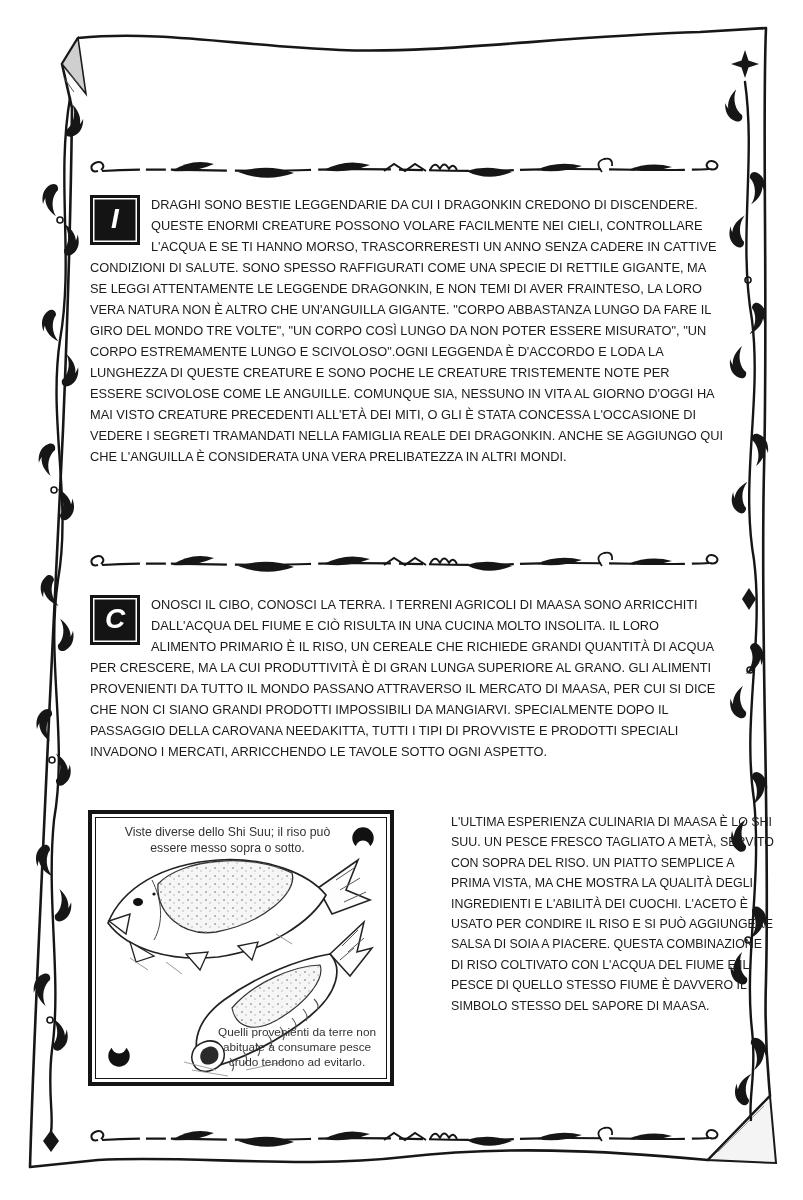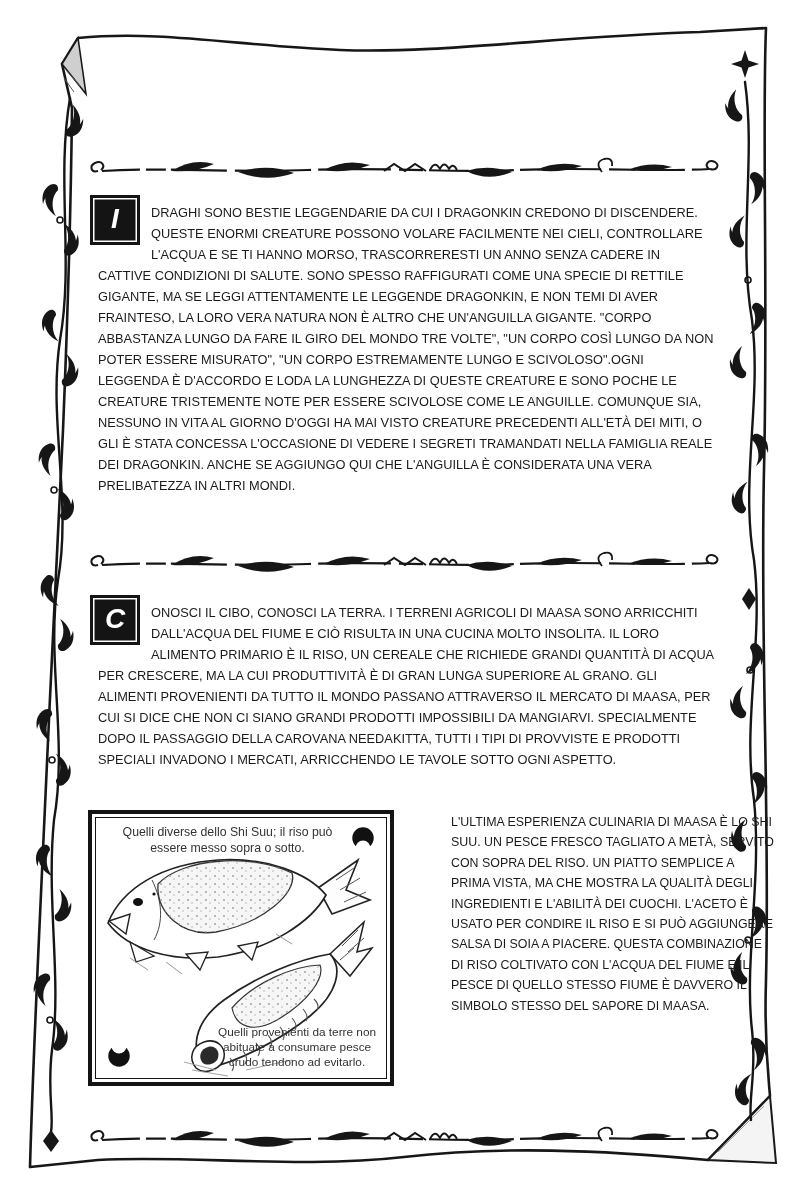--- a/index.html
+++ b/index.html
@@ -1,20 +1,20 @@
 <!DOCTYPE html>
 <html><head>
 <meta charset="utf-8">
 <style>
   html,body{margin:0;padding:0;background:#ffffff;}
   .page{position:relative;width:803px;height:1200px;background:#ffffff;overflow:hidden;
         font-family:"Liberation Sans",sans-serif;color:#1b1b1b;}
   .frame{position:absolute;left:0;top:0;width:803px;height:1200px;}
   .para{position:absolute;font-size:12.8px;line-height:21px;letter-spacing:0px;color:#1b1b1b;}
-  .para p{margin:8px;}
+  .para p{margin:0;}
   .p1{left:90px;top:194px;width:634px;}
   .p2{left:90px;top:594px;width:634px;}
   .dropcap{float:left;width:44px;height:44px;background:#141414;border:3px solid #141414;
            box-shadow:inset 0 0 0 1.5px #fdfdfd;margin:1px 11px 1px 0;
            display:flex;align-items:center;justify-content:center;}
   .dropcap span{color:#ffffff;font-style:italic;font-weight:bold;font-size:28px;line-height:1;
                 transform:translateY(-1px);}
   .col{position:absolute;left:404px;top:812px;width:324px;font-size:12.4px;line-height:20.4px;color:#1b1b1b;margin-left:47px;}
   .illus{position:absolute;left:88px;top:810px;width:306px;height:276px;border:4px solid #141414;
          box-sizing:border-box;background:#fff;padding:3px;}
@@ -169,21 +169,21 @@
           <path d="M112,250 C92,234 98,204 128,182 C162,157 204,141 234,136 C247,150 242,175 214,198 C186,221 142,244 112,250 Z" fill="#ffffff" stroke="#222" stroke-width="1.7"></path>
           <path d="M100,250 C92,240 96,228 108,224 C120,220 130,228 128,240 C126,250 110,258 100,250 Z" fill="#fff" stroke="#222" stroke-width="1.5"></path>
           <path d="M106,244 C102,238 105,231 112,229 C119,227 124,233 122,240 C120,246 110,249 106,244 Z" fill="#2a2a2a"></path>
           <path d="M136,190 C158,164 198,148 224,147 C229,160 212,184 181,202 C158,215 140,210 136,190 Z" fill="#f6f6f6" stroke="#333" stroke-width="1.2"></path>
           <path d="M136,190 C158,164 198,148 224,147 C229,160 212,184 181,202 C158,215 140,210 136,190 Z" fill="url(#ricedots)" stroke="none"></path>
           <path d="M134,240 q6,7 2,13 M147,233 q6,7 2,13 M160,225 q6,7 2,13 M172,217 q6,7 2,13 M184,209 q6,7 3,13 M196,200 q6,7 3,12 M207,191 q6,7 3,12 M218,181 q6,6 3,11" fill="none" stroke="#555" stroke-width="1.1"></path>
           <path d="M96,252 L132,258 M88,244 L120,252 M150,252 L196,242" stroke="#999" stroke-width="0.9"></path>
         </g>
       </svg>
 
-      <div class="cap cap-top">Quelli diverse dello Shi Suu; il riso può essere messo sopra o sotto.</div>
+      <div class="cap cap-top">Viste diverse dello Shi Suu; il riso può essere messo sopra o sotto.</div>
 
       <svg class="moon moon-tr" viewBox="0 0 30 30" aria-hidden="true">
         <circle cx="15" cy="14" r="11.5" fill="#111"></circle>
         <ellipse cx="15" cy="25" rx="8" ry="8.5" fill="#ffffff"></ellipse>
       </svg>
 
       <svg class="moon moon-bl" viewBox="0 0 30 30" aria-hidden="true">
         <circle cx="15" cy="14" r="11.5" fill="#111"></circle>
         <ellipse cx="15" cy="25" rx="8" ry="8.5" fill="#ffffff"></ellipse>
       </svg>

